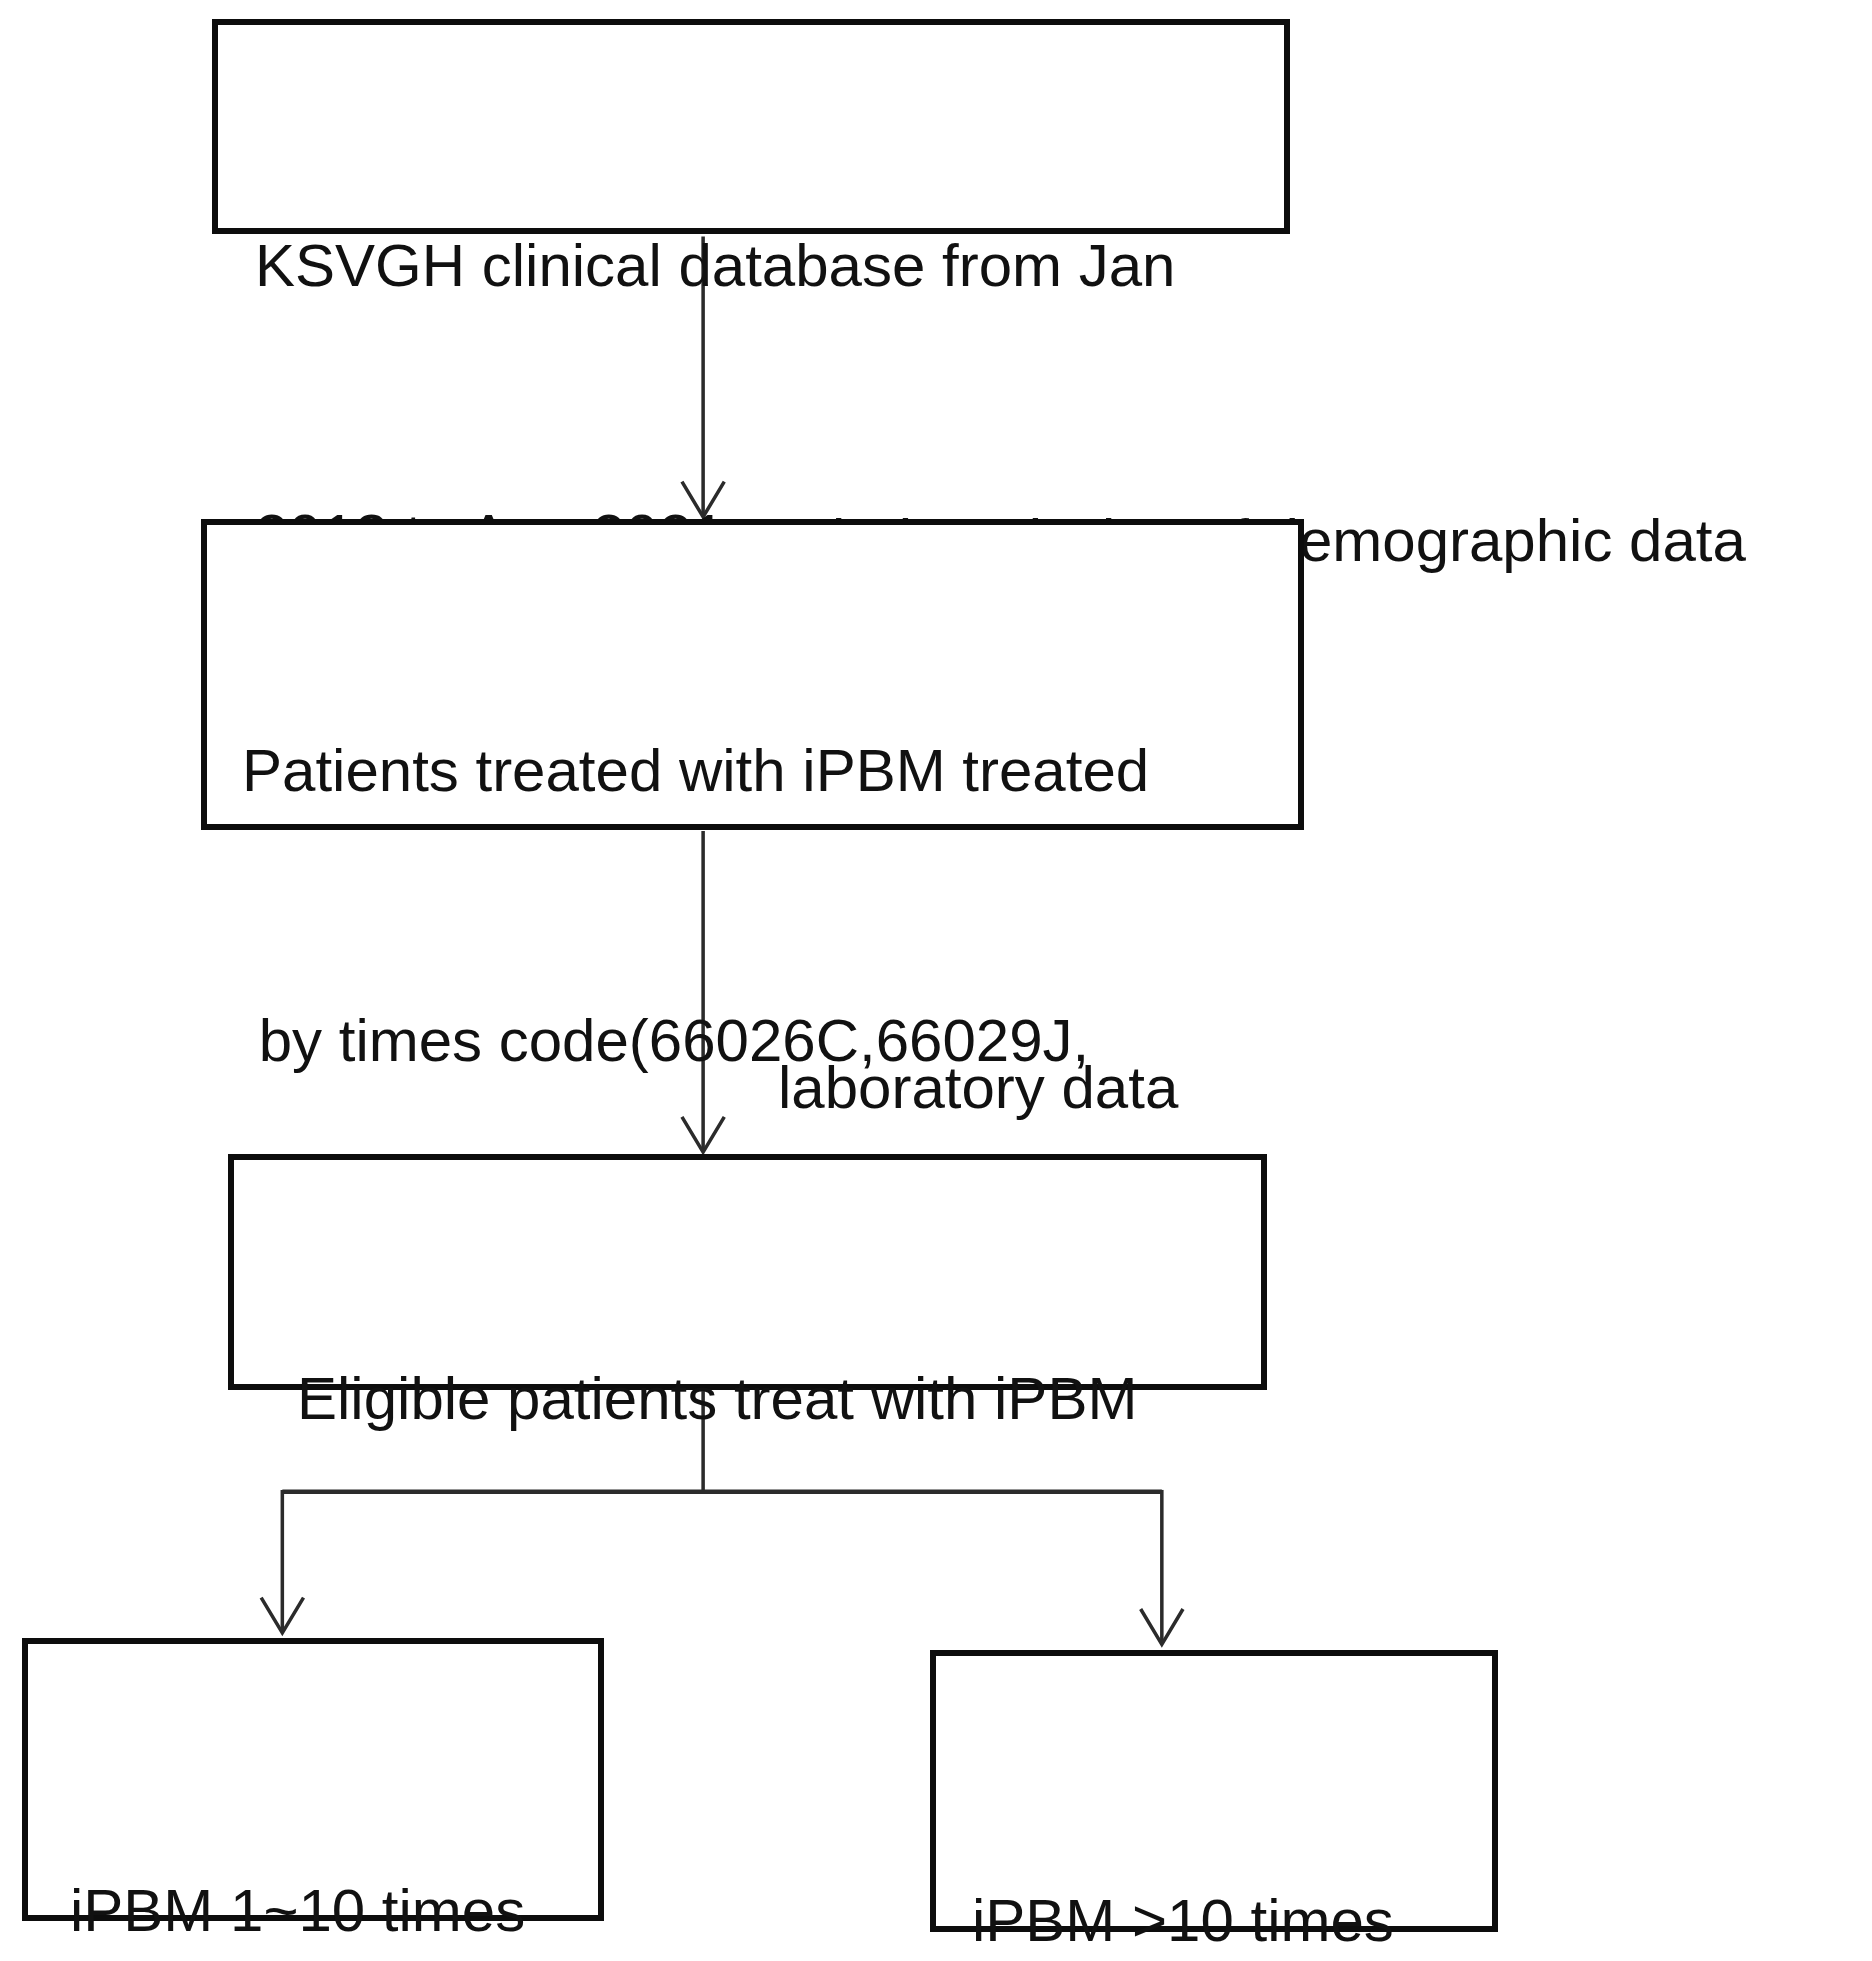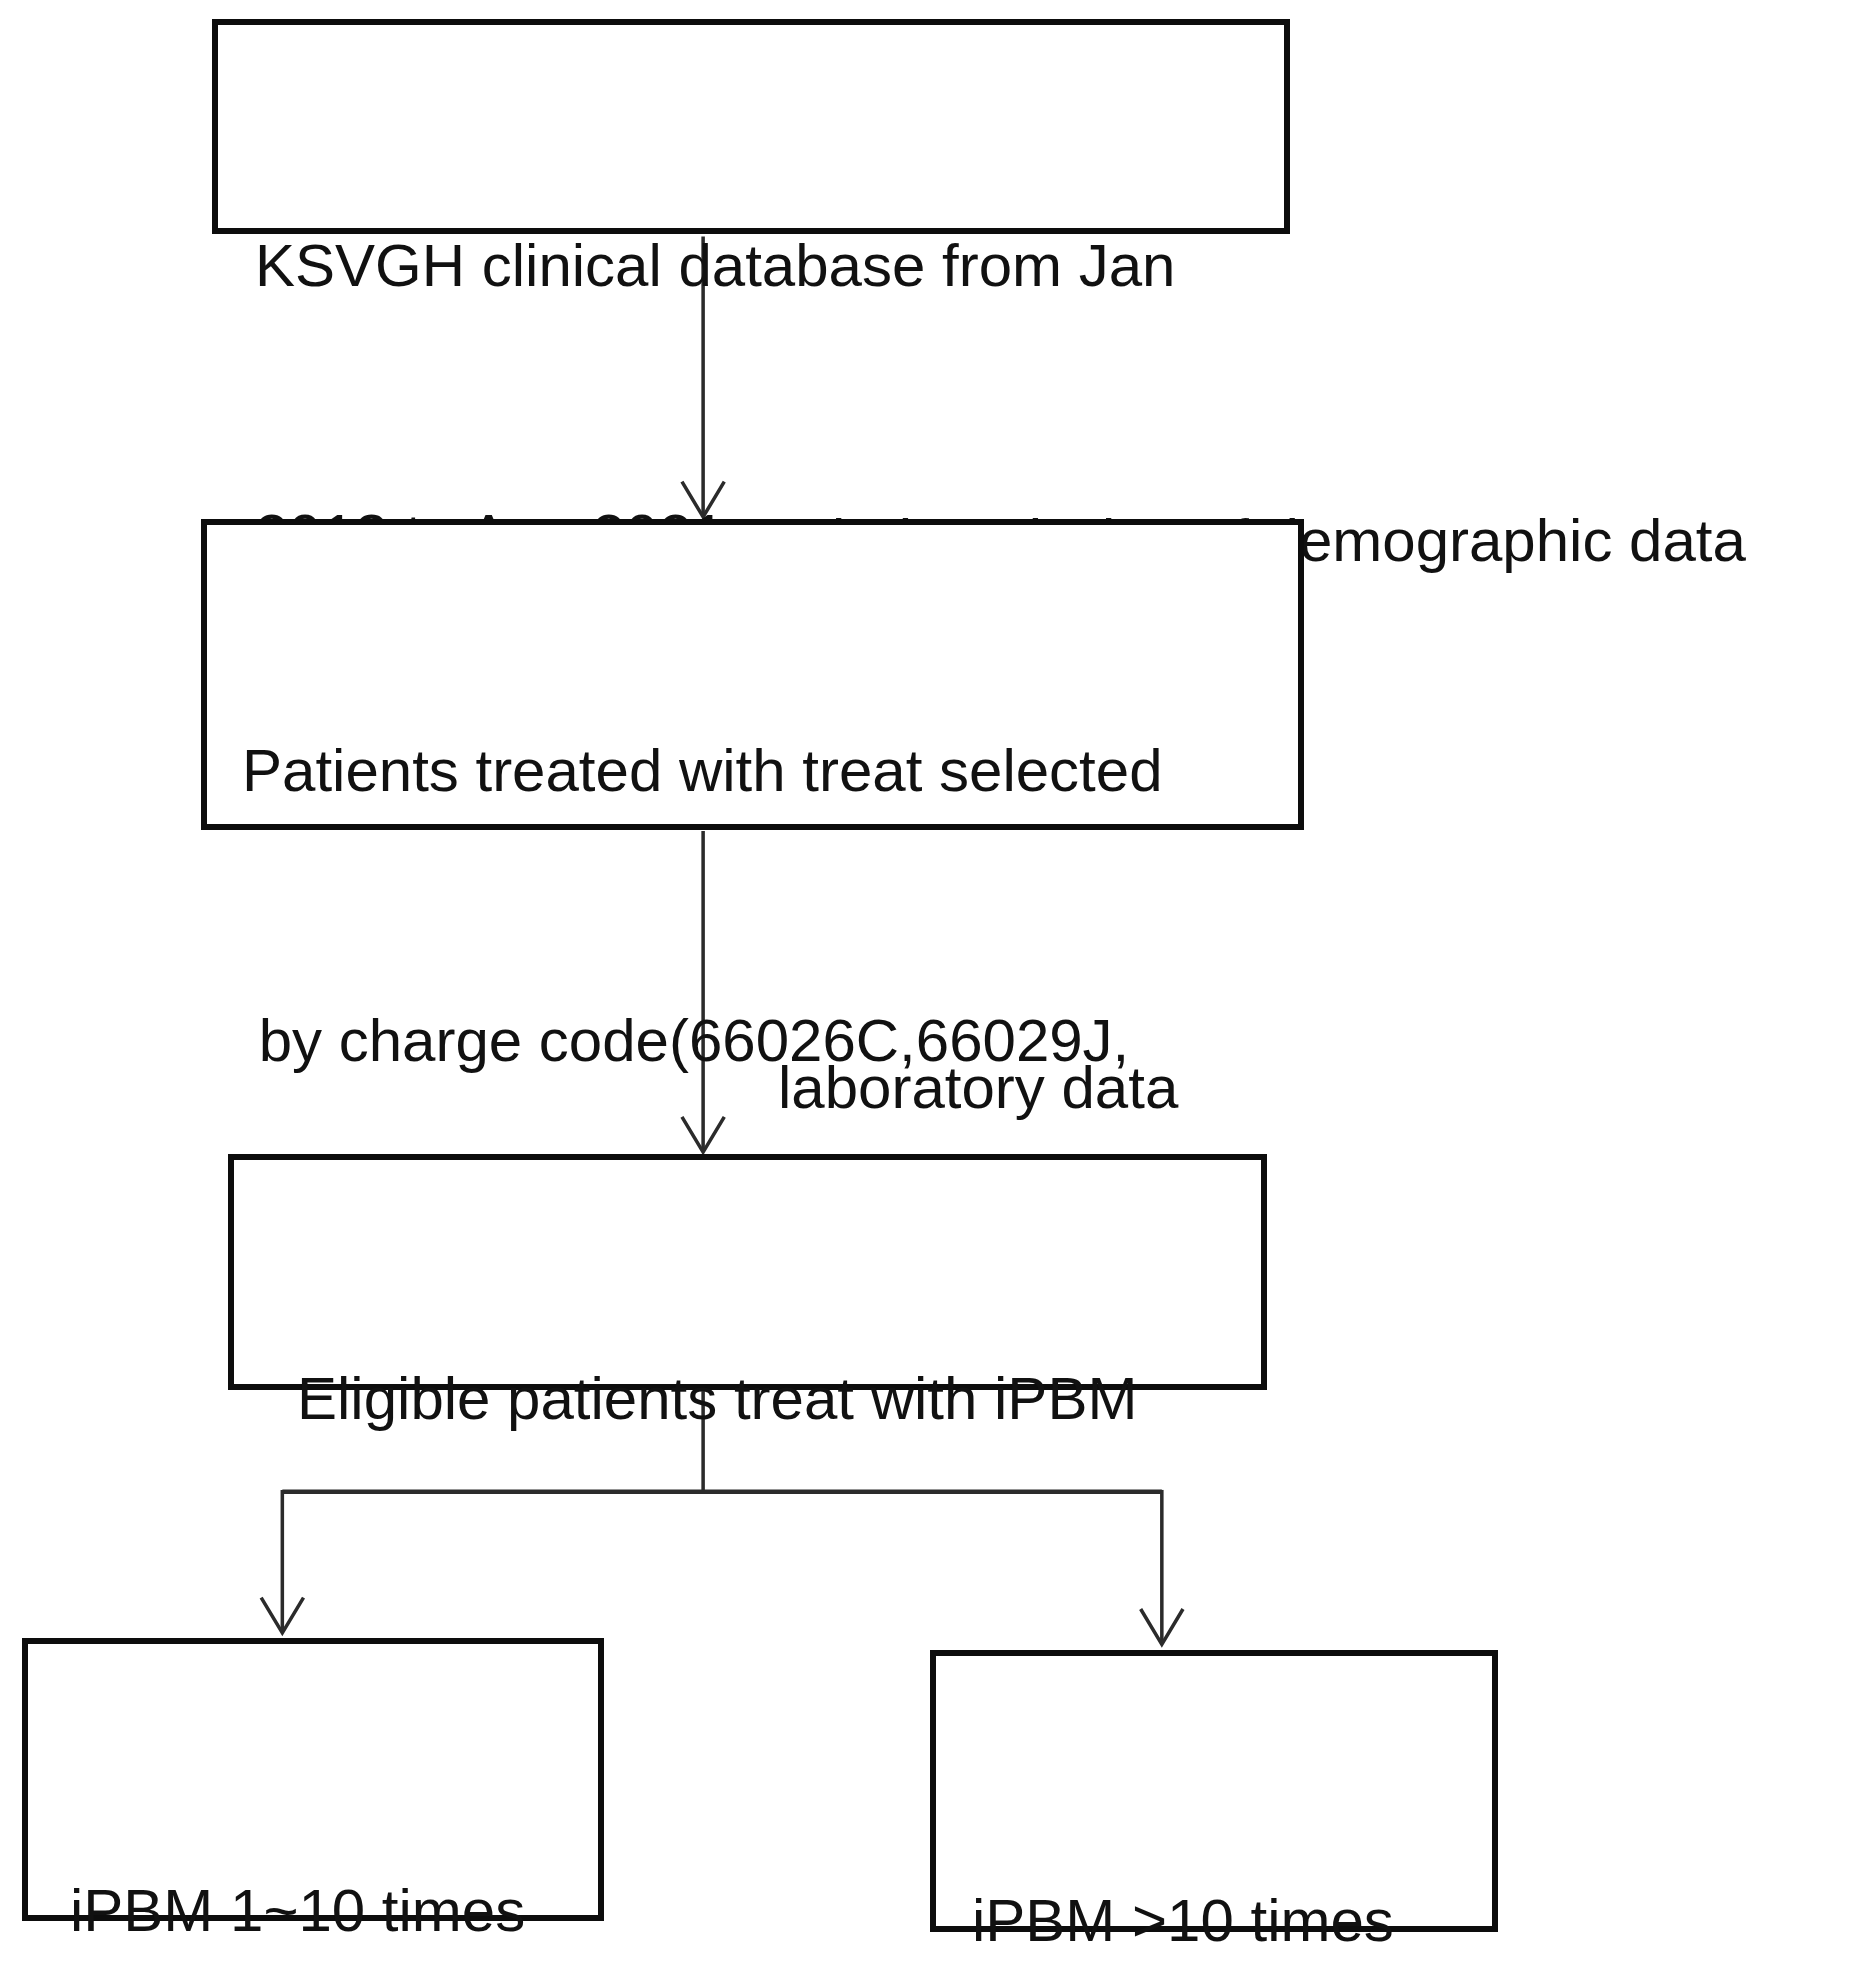--- a/index.html
+++ b/index.html
@@ -79,22 +79,22 @@
   <div class="flowbox" id="box-database">
     <div>KSVGH clinical database from Jan</div>
     <div>2013 to Aug 2021</div>
   </div>
 
   <div class="side-label" id="label-exclude-demographic">
     <div>Exclude: Missing of demographic data</div>
   </div>
 
   <div class="flowbox" id="box-selected">
-    <div>Patients treated with treat selected</div>
-    <div> by charge code(66026C,66029J,</div>
+    <div>Patients treated with iPBM treated</div>
+    <div> by times code(66026C,66029J,</div>
     <div>66039,66040)(N= 208)</div>
   </div>
 
   <div class="side-label" id="label-exclude-laboratory">
     <div>laboratory data</div>
   </div>
 
   <div class="flowbox" id="box-eligible">
     <div>Eligible patients treat with iPBM</div>
     <div>(N=183)</div>

